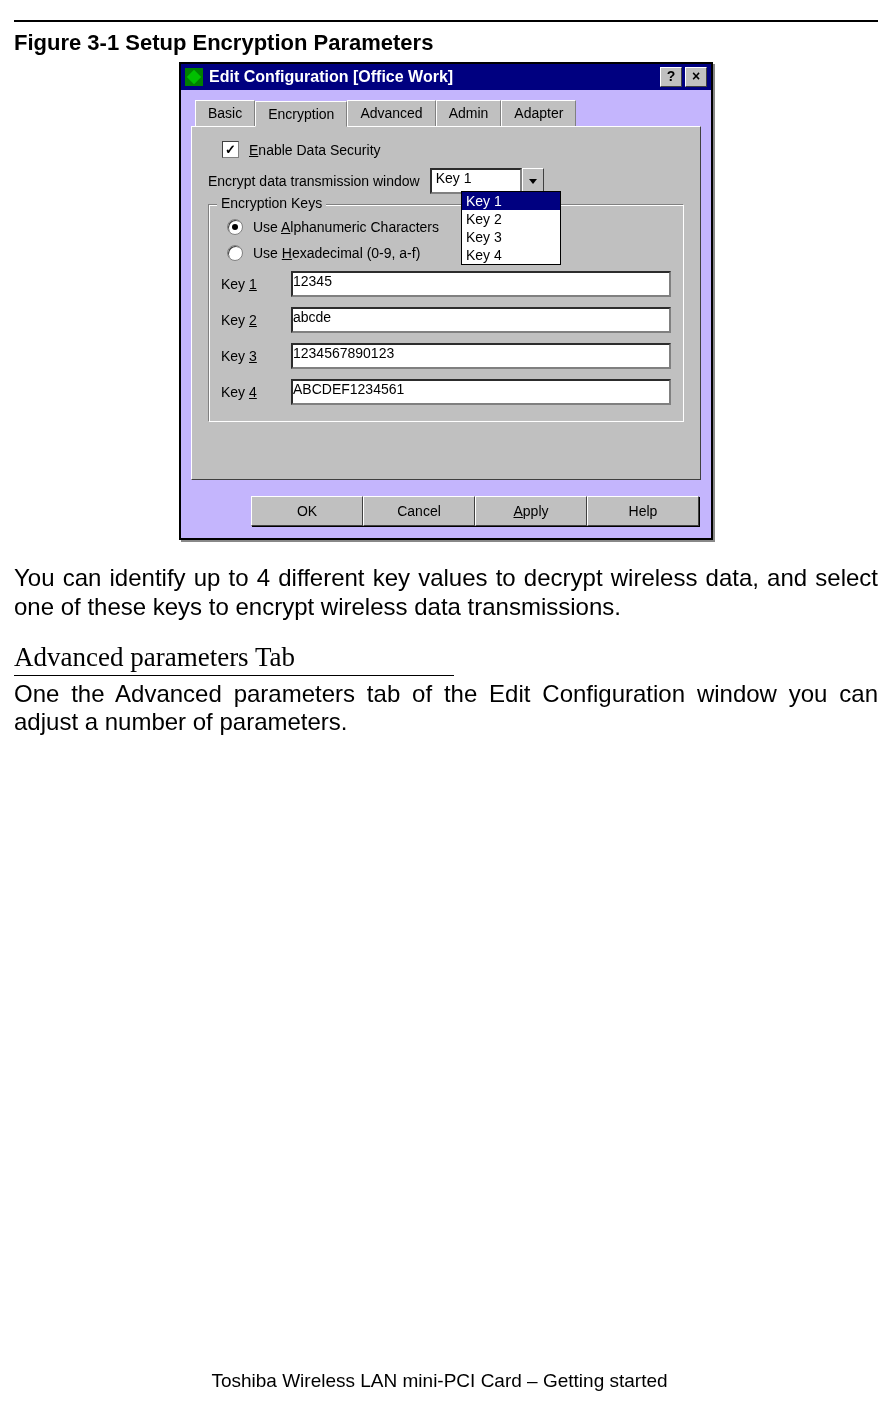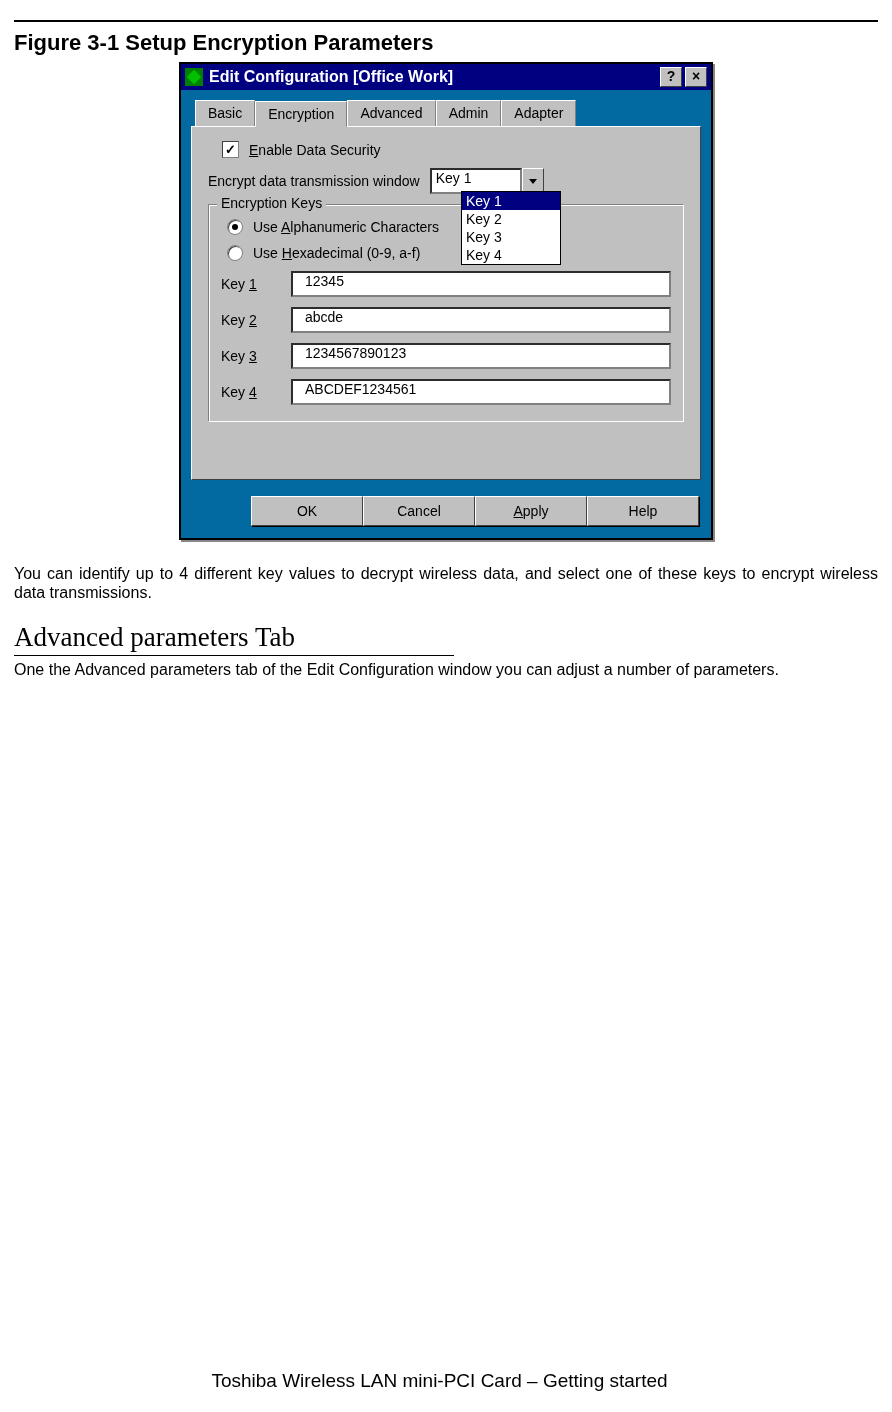--- a/index.html
+++ b/index.html
@@ -19,21 +19,21 @@
     font-size: 22px;
     margin-bottom: 6px;
   }
   .fig-caption .num { }
   .dialog-wrap {
     display:flex;
     justify-content:center;
   }
   .dialog {
     width: 530px;
-    background: #0369a1;
+    background: #c4b5fd;
     border: 2px solid #000;
     box-shadow: 2px 2px 0 #888;
     font-family: "MS Sans Serif", Tahoma, Arial, sans-serif;
     font-size: 14px;
   }
   .titlebar {
     background: #000080;
     color: #fff;
     display: flex;
     align-items: center;
@@ -141,37 +141,37 @@
     background:#fff; border:1px solid #808080;
     margin-right:10px; display:inline-flex; align-items:center; justify-content:center;
     box-shadow: inset 1px 1px 0 #404040;
   }
   .radio .dot { width:6px; height:6px; border-radius:50%; background:#000; }
   .keyrow { display:flex; align-items:center; margin-top:10px; }
   .keyrow .klabel { width: 70px; font-size:14px; }
   .keyinput {
     flex:1; height:22px; background:#fff;
     border:2px inset #808080;
-    font-size:14px; padding:0 12px;
+    font-size:14px; padding:0 0;
   }
   .buttonbar {
     display:flex; justify-content: flex-end;
     padding: 6px 12px 12px 12px;
   }
   .btn {
     width: 110px; height: 28px;
     background:#c0c0c0;
     border:1px solid #fff; border-right-color:#404040; border-bottom-color:#404040;
     box-shadow: 1px 1px 0 #000;
     font-size:14px;
     display:flex; align-items:center; justify-content:center;
     cursor:default;
   }
   .para {
-    font-size: 16px;
+    font-size: 24px;
     margin-top: 24px;
     text-align: justify;
     line-height: 1.2;
   }
   .section-title {
     font-family: Georgia, 'Times New Roman', serif;
     font-size: 27px;
     margin-top: 20px;
   }
   .section-underline {

